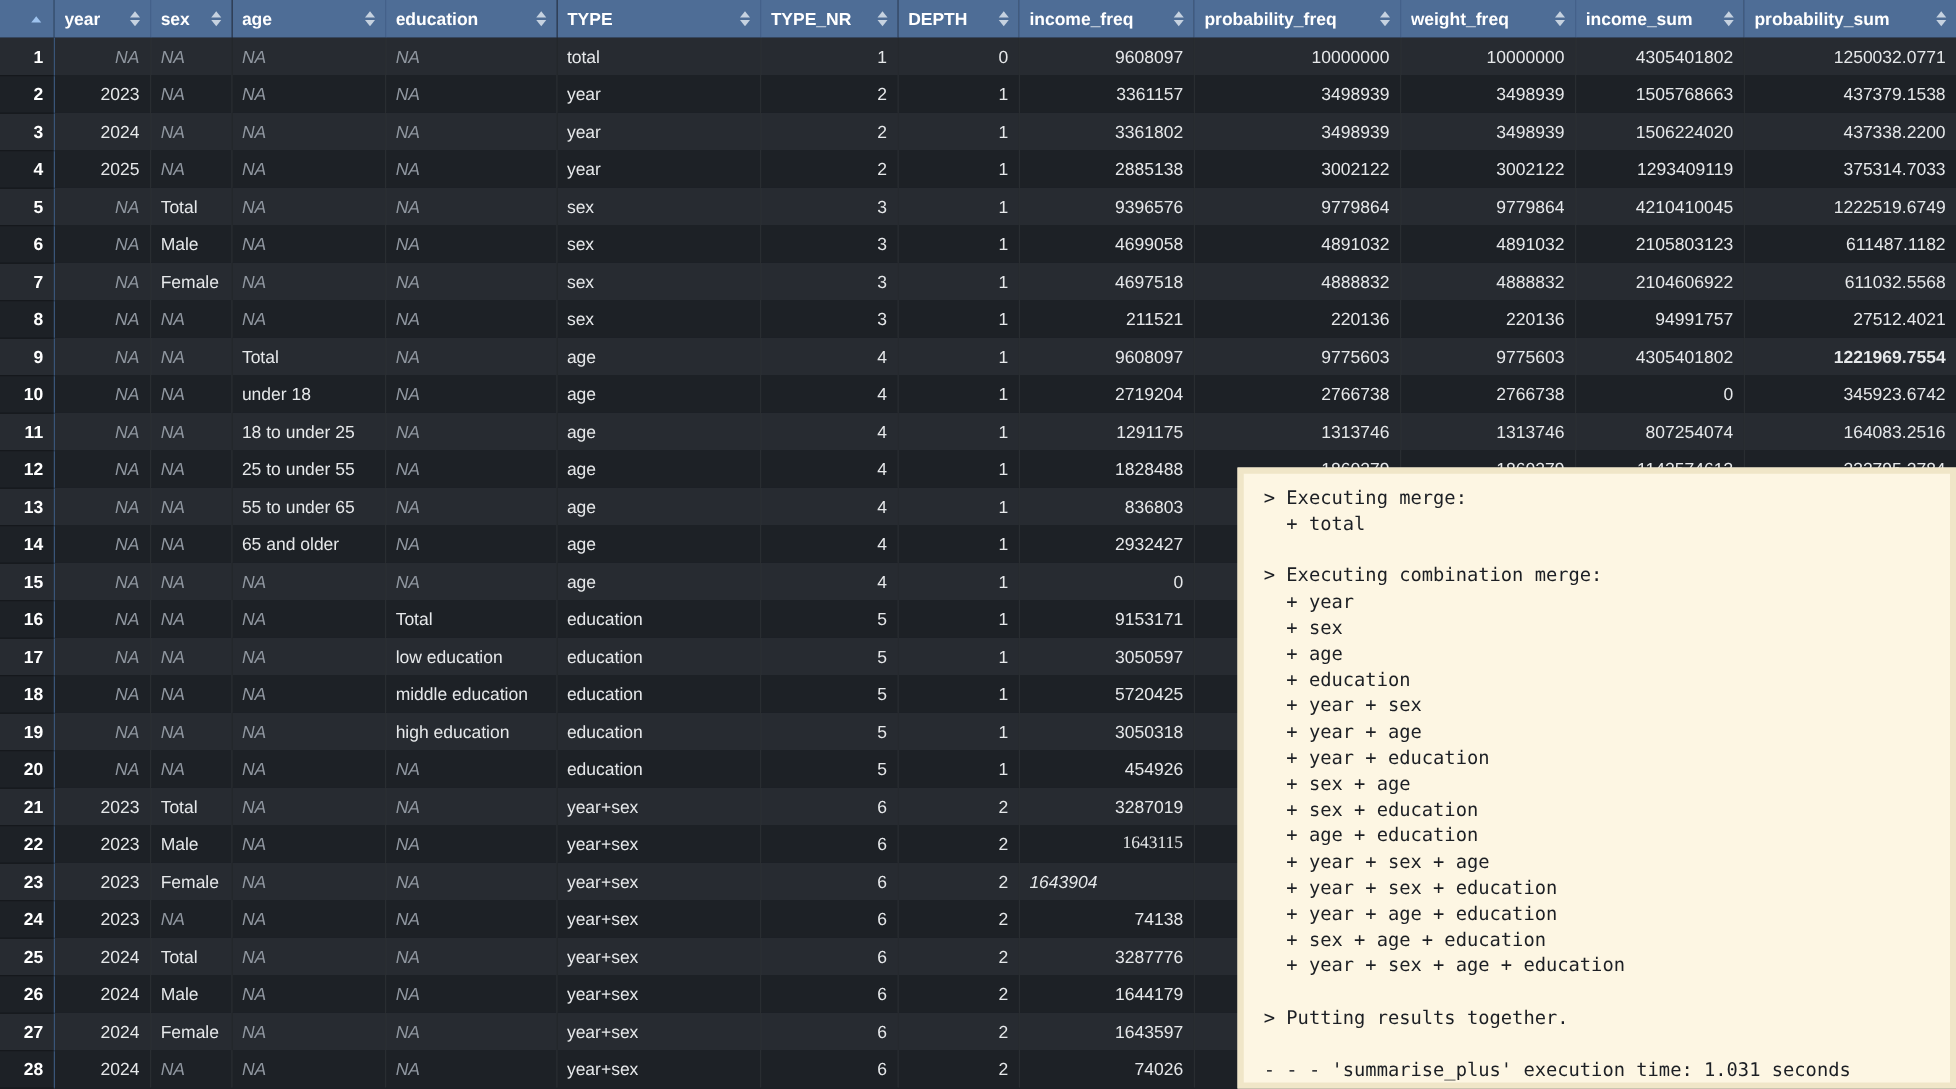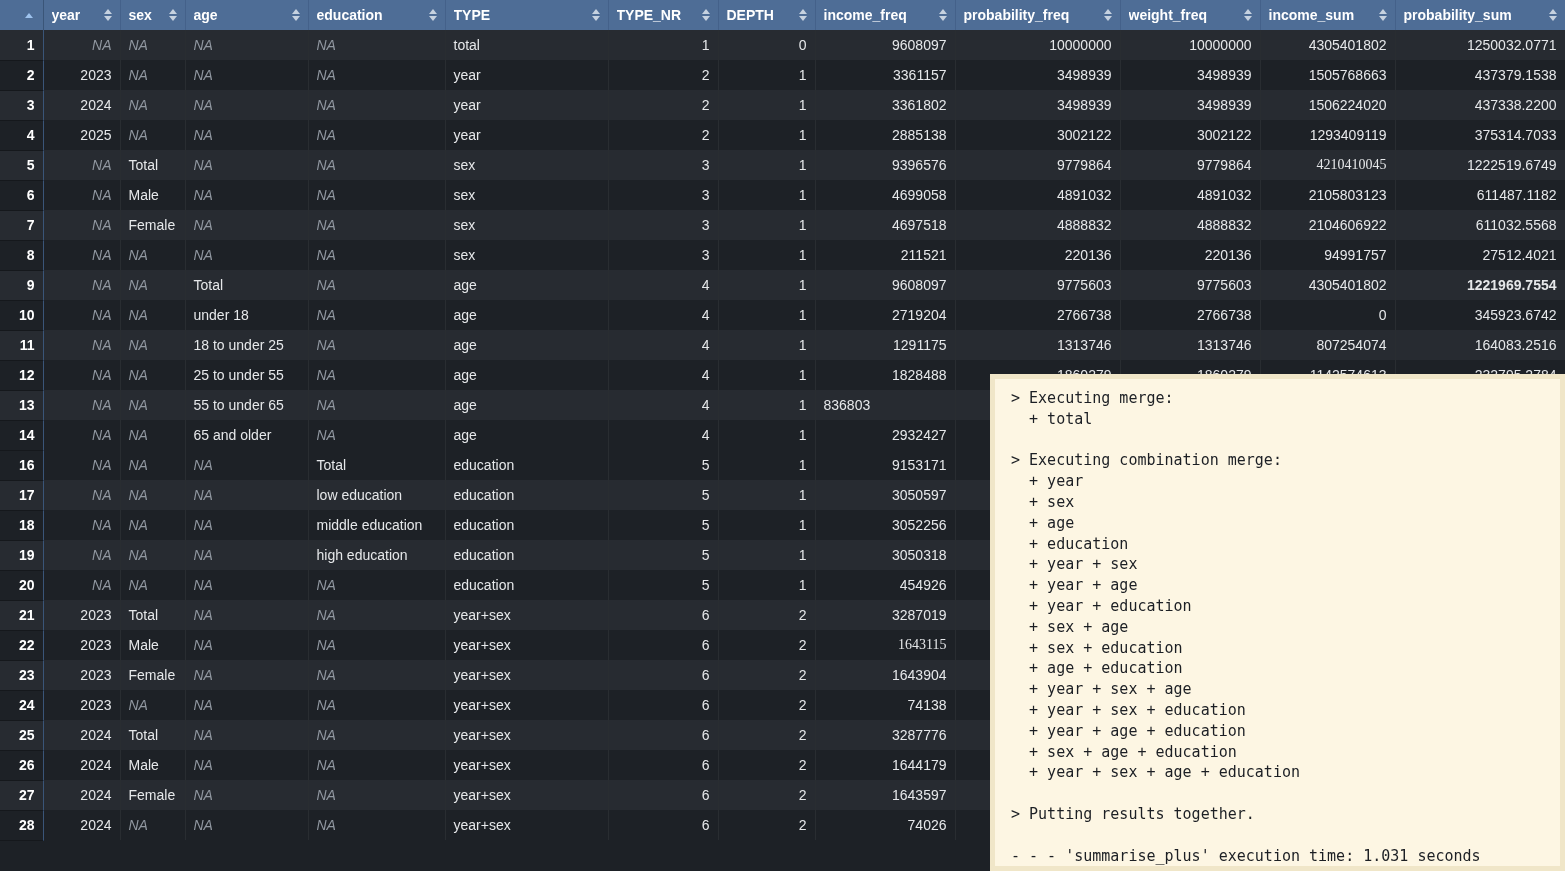--- a/index.html
+++ b/index.html
@@ -253,21 +253,21 @@
           <td class="na" style="text-align: right;">NA</td>
           <td style="text-align: left;">Total</td>
           <td class="na" style="text-align: left;">NA</td>
           <td class="na" style="text-align: left;">NA</td>
           <td style="text-align: left;">sex</td>
           <td style="text-align: right;">3</td>
           <td style="text-align: right;">1</td>
           <td style="text-align: right;">9396576</td>
           <td style="text-align: right;">9779864</td>
           <td style="text-align: right;">9779864</td>
-          <td style="text-align: right; font-family: Liberation Serif, serif;">4210410045</td>
+          <td style="text-align: right;">4210410045</td>
           <td style="text-align: right;">1222519.6749</td>
         </tr>
         <tr class="even">
           <td class="rownum">6</td>
           <td class="na" style="text-align: right;">NA</td>
           <td style="text-align: left;">Male</td>
           <td class="na" style="text-align: left;">NA</td>
           <td class="na" style="text-align: left;">NA</td>
           <td style="text-align: left;">sex</td>
           <td style="text-align: right;">3</td>
@@ -370,36 +370,51 @@
         </tr>
         <tr class="odd">
           <td class="rownum">13</td>
           <td class="na" style="text-align: right;">NA</td>
           <td class="na" style="text-align: left;">NA</td>
           <td style="text-align: left;">55 to under 65</td>
           <td class="na" style="text-align: left;">NA</td>
           <td style="text-align: left;">age</td>
           <td style="text-align: right;">4</td>
           <td style="text-align: right;">1</td>
-          <td style="text-align: left; margin-top: 24px;">836803</td>
+          <td style="text-align: right; margin-top: 24px;">836803</td>
           <td style="text-align: right;"></td>
           <td style="text-align: right;"></td>
           <td style="text-align: right;"></td>
           <td style="text-align: right;"></td>
         </tr>
         <tr class="even">
           <td class="rownum">14</td>
           <td class="na" style="text-align: right;">NA</td>
           <td class="na" style="text-align: left;">NA</td>
           <td style="text-align: left;">65 and older</td>
           <td class="na" style="text-align: left;">NA</td>
           <td style="text-align: left;">age</td>
           <td style="text-align: right;">4</td>
           <td style="text-align: right;">1</td>
           <td style="text-align: right;">2932427</td>
+          <td style="text-align: right;"></td>
+          <td style="text-align: right;"></td>
+          <td style="text-align: right;"></td>
+          <td style="text-align: right;"></td>
+        </tr>
+        <tr class="odd">
+          <td class="rownum">15</td>
+          <td class="na" style="text-align: right;">NA</td>
+          <td class="na" style="text-align: left;">NA</td>
+          <td class="na" style="text-align: left;">NA</td>
+          <td class="na" style="text-align: left;">NA</td>
+          <td style="text-align: left;">age</td>
+          <td style="text-align: right;">4</td>
+          <td style="text-align: right;">1</td>
+          <td style="text-align: right;">0</td>
           <td style="text-align: right;"></td>
           <td style="text-align: right;"></td>
           <td style="text-align: right;"></td>
           <td style="text-align: right;"></td>
         </tr>
         <tr class="even">
           <td class="rownum">16</td>
           <td class="na" style="text-align: right;">NA</td>
           <td class="na" style="text-align: left;">NA</td>
           <td class="na" style="text-align: left;">NA</td>
@@ -430,21 +445,21 @@
         </tr>
         <tr class="even">
           <td class="rownum">18</td>
           <td class="na" style="text-align: right;">NA</td>
           <td class="na" style="text-align: left;">NA</td>
           <td class="na" style="text-align: left;">NA</td>
           <td style="text-align: left;">middle education</td>
           <td style="text-align: left;">education</td>
           <td style="text-align: right;">5</td>
           <td style="text-align: right;">1</td>
-          <td style="text-align: right;">3052256</td>
+          <td style="text-align: right;">5720425</td>
           <td style="text-align: right;"></td>
           <td style="text-align: right;"></td>
           <td style="text-align: right;"></td>
           <td style="text-align: right;"></td>
         </tr>
         <tr class="odd">
           <td class="rownum">19</td>
           <td class="na" style="text-align: right;">NA</td>
           <td class="na" style="text-align: left;">NA</td>
           <td class="na" style="text-align: left;">NA</td>
@@ -505,21 +520,21 @@
         </tr>
         <tr class="odd">
           <td class="rownum">23</td>
           <td style="text-align: right;">2023</td>
           <td style="text-align: left;">Female</td>
           <td class="na" style="text-align: left;">NA</td>
           <td class="na" style="text-align: left;">NA</td>
           <td style="text-align: left;">year+sex</td>
           <td style="text-align: right;">6</td>
           <td style="text-align: right;">2</td>
-          <td style="text-align: right;">1643904</td>
+          <td style="text-align: left; font-style: italic;">1643904</td>
           <td style="text-align: right;"></td>
           <td style="text-align: right;"></td>
           <td style="text-align: right;"></td>
           <td style="text-align: right;"></td>
         </tr>
         <tr class="even">
           <td class="rownum">24</td>
           <td style="text-align: right;">2023</td>
           <td class="na" style="text-align: left;">NA</td>
           <td class="na" style="text-align: left;">NA</td>

